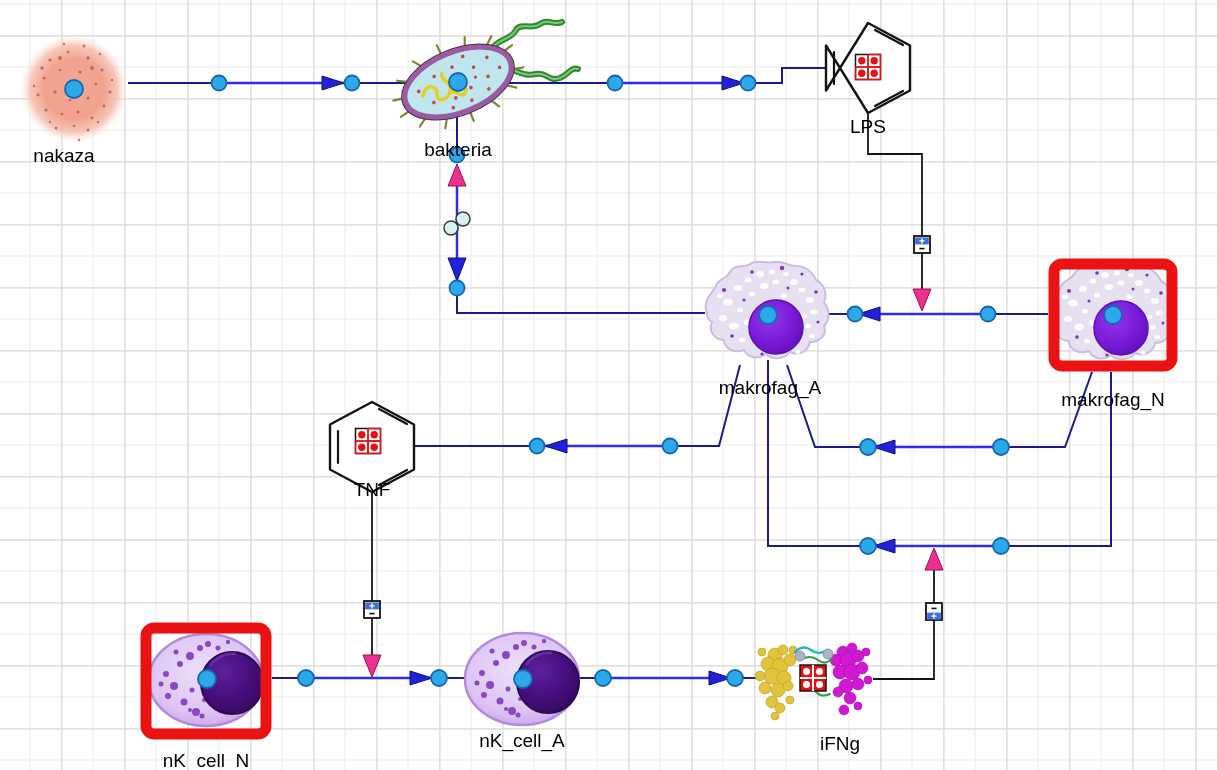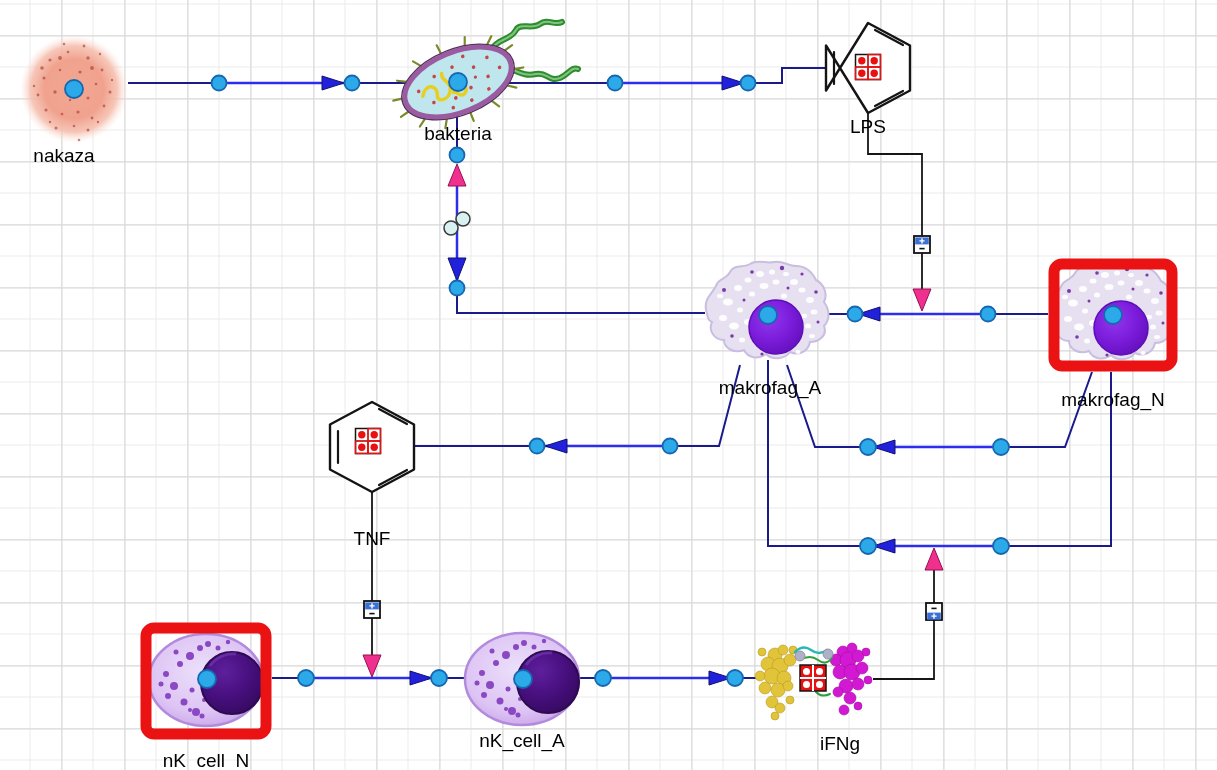--- a/index.html
+++ b/index.html
@@ -448,22 +448,22 @@
     <circle class="port" cx="74" cy="89" r="9"></circle>
         <circle class="port" cx="458" cy="82" r="9"></circle>
     <circle class="port" cx="768" cy="315" r="9"></circle>
         <circle class="port" cx="1113" cy="315" r="9"></circle>
     <circle class="port" cx="207" cy="679" r="9"></circle>
         <circle class="port" cx="523" cy="679" r="9"></circle>
   </g>
 </svg>
 
 <div class="lbl" style="left:4px;top:145px;width:120px">nakaza</div>
-<div class="lbl" style="left:398px;top:123px;width:120px">bakteria</div>
+<div class="lbl" style="left:398px;top:139px;width:120px">bakteria</div>
 <div class="lbl" style="left:808px;top:116px;width:120px">LPS</div>
 <div class="lbl" style="left:710px;top:377px;width:120px">makrofag_A</div>
 <div class="lbl" style="left:1053px;top:389px;width:120px">makrofag_N</div>
-<div class="lbl" style="left:312px;top:528px;width:120px">TNF</div>
+<div class="lbl" style="left:312px;top:479px;width:120px">TNF</div>
 <div class="lbl" style="left:146px;top:750px;width:120px">nK_cell_N</div>
 <div class="lbl" style="left:462px;top:730px;width:120px">nK_cell_A</div>
 <div class="lbl" style="left:780px;top:733px;width:120px">iFNg</div>
 
 </div>
 
 </body></html>

